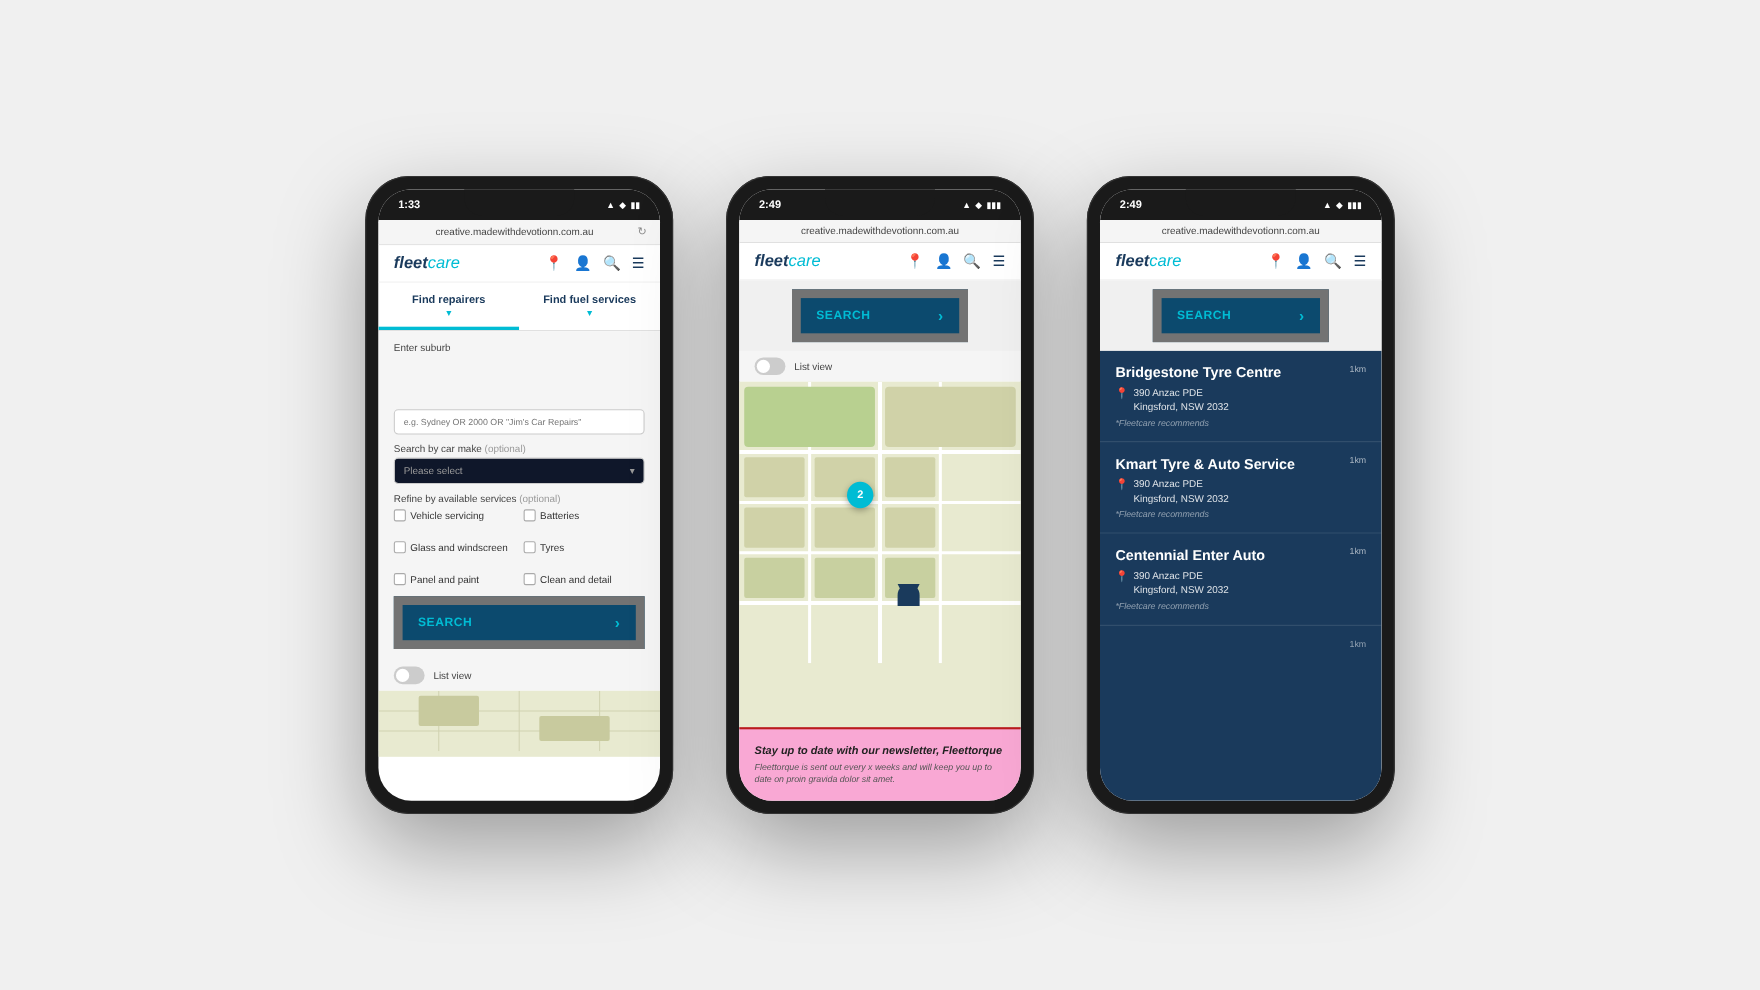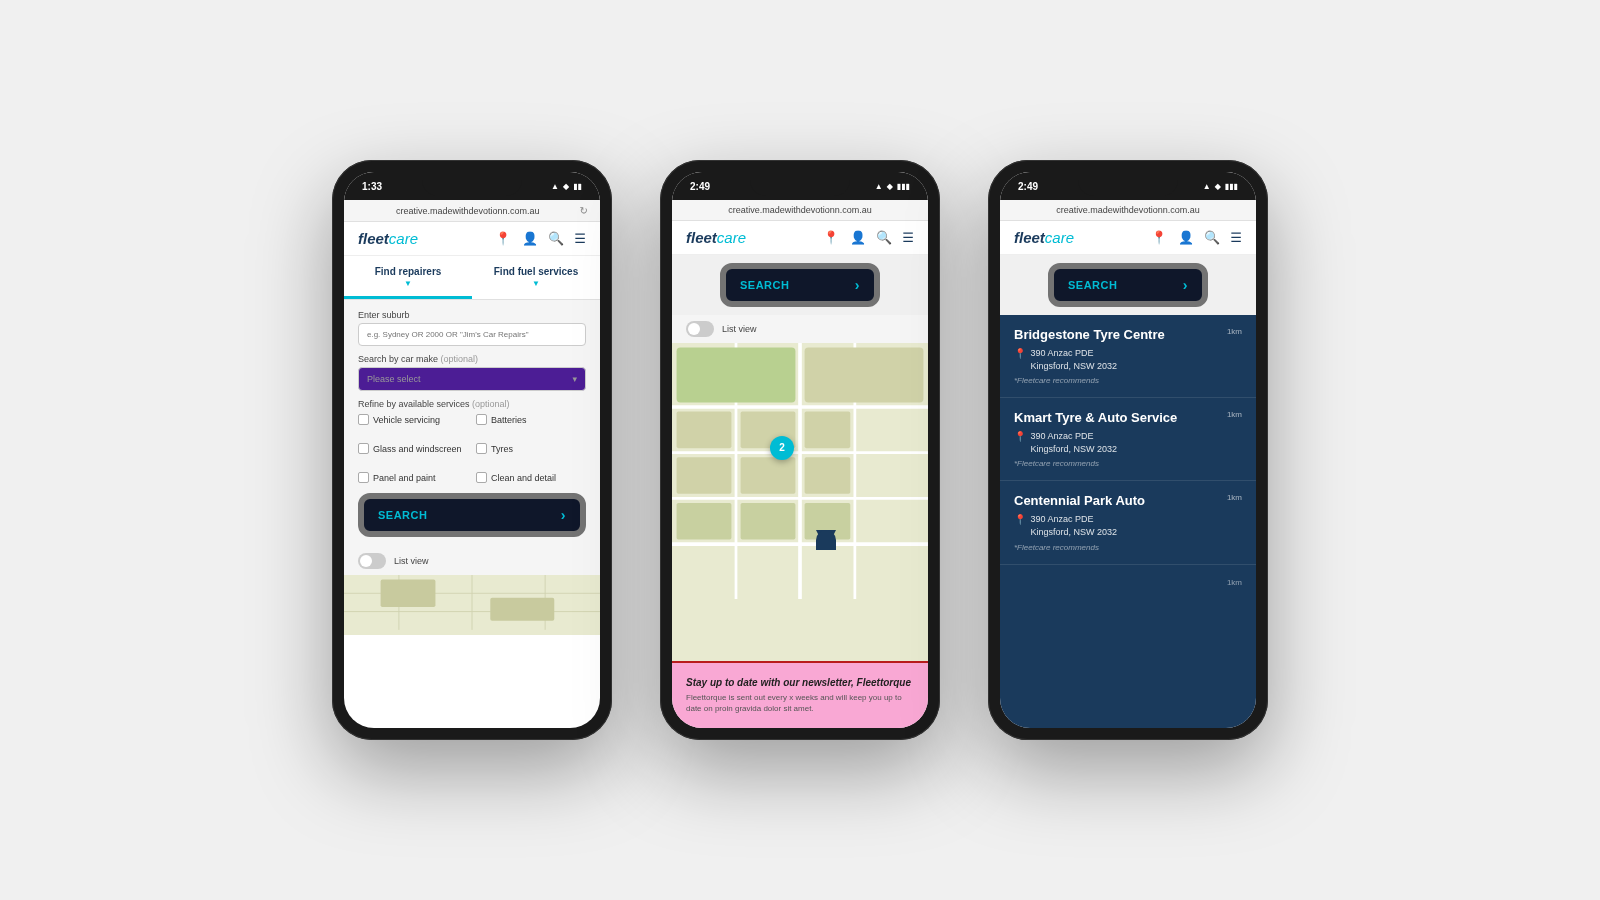--- a/index.html
+++ b/index.html
@@ -191,29 +191,30 @@
     }
     .form-input {
       width: 100%;
       border: 1px solid #ccc;
       border-radius: 4px;
       padding: 6px 8px;
       font-size: 9px;
       color: #999;
       background: #fff;
       margin-bottom: 8px;
+      margin-top: 48px;
     }
     .form-select {
       width: 100%;
       border: 1px solid #ccc;
       border-radius: 4px;
       padding: 6px 8px;
       font-size: 9px;
       color: #999;
-      background: #4c1d95;
+      background: #0f172a;
       margin-bottom: 8px;
       display: flex;
       justify-content: space-between;
       align-items: center;
     }
     .services-label {
       font-size: 9px;
       color: #444;
       margin-bottom: 5px;
     }
@@ -236,23 +237,23 @@
       height: 11px;
       border: 1px solid #aaa;
       border-radius: 2px;
       flex-shrink: 0;
       background: #fff;
     }
     .search-btn {
       display: flex;
       align-items: center;
       justify-content: space-between;
-      background: #0f172a;
-      border: 6px solid #737373;
-      border-radius: 12px;
+      background: #0c4a6e;
+      border: 8px solid #737373;
+      border-radius: 0;
       padding: 8px 14px;
       color: #00bcd4;
       font-size: 11px;
       font-weight: 700;
       letter-spacing: 0.5px;
       cursor: pointer;
       width: 100%;
     }
     .search-btn-arrow {
       font-size: 14px;
@@ -320,20 +321,21 @@
       font-size: 10px;
       font-weight: 700;
       color: #222;
       margin-bottom: 4px;
     }
     .newsletter-title span { font-style: italic; }
     .newsletter-body {
       font-size: 8px;
       color: #555;
       line-height: 1.4;
+      font-style: italic;
     }
 
     
     .results-list {
       flex: 1;
       background: #1a3a5c;
       overflow-y: auto;
       padding: 0;
     }
     .result-item {
@@ -631,21 +633,21 @@
             <div class="result-addr">
               <span>390 Anzac PDE</span><br>
               <span>Kingsford, NSW 2032</span>
             </div>
           </div>
           <div class="result-recommends">*Fleetcare recommends</div>
         </div>
 
         <div class="result-item">
           <span class="result-distance">1km</span>
-          <div class="result-name">Centennial Park Auto</div>
+          <div class="result-name">Centennial Enter Auto</div>
           <div class="result-addr-row">
             <span class="result-pin-icon">📍</span>
             <div class="result-addr">
               <span>390 Anzac PDE</span><br>
               <span>Kingsford, NSW 2032</span>
             </div>
           </div>
           <div class="result-recommends">*Fleetcare recommends</div>
         </div>
 

